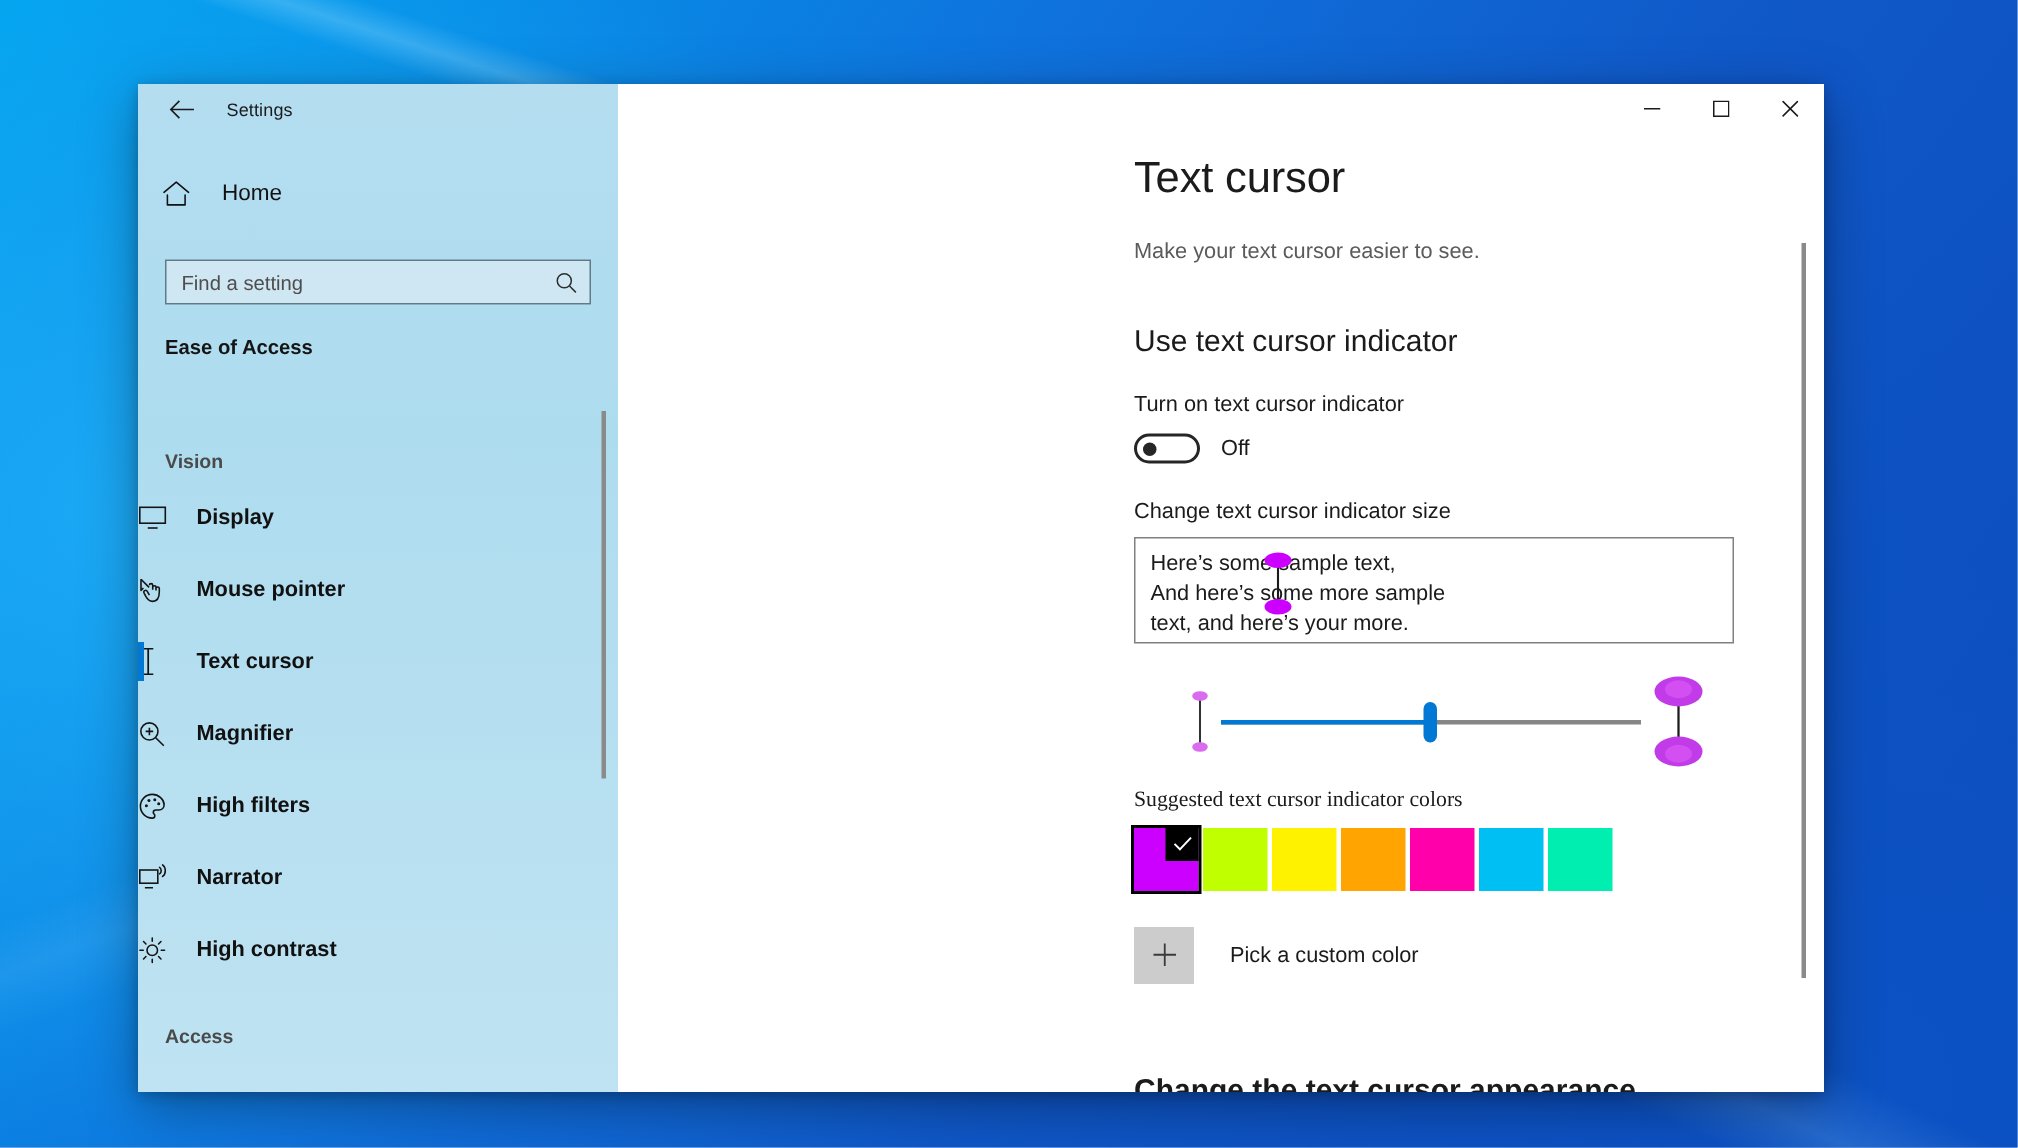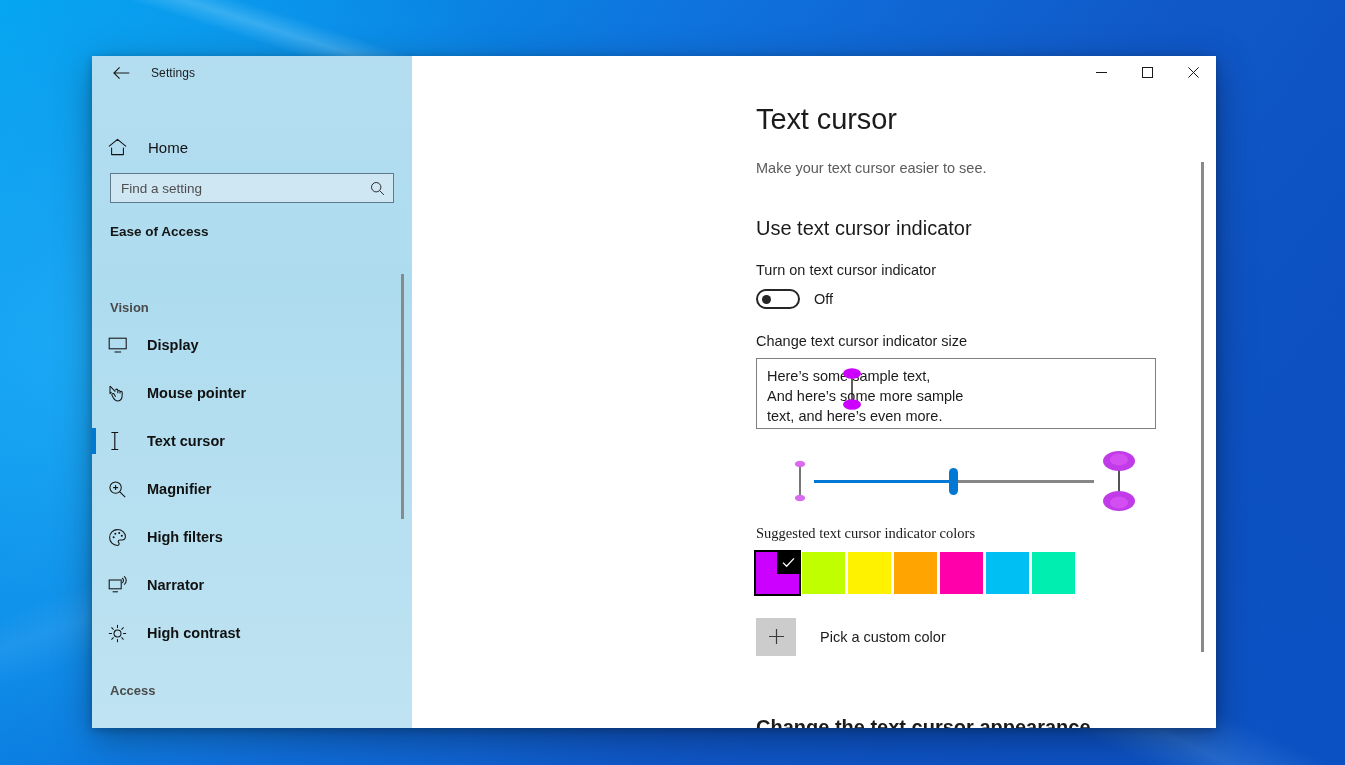--- a/index.html
+++ b/index.html
@@ -59,21 +59,21 @@
     width:36px; height:30px;
     display:flex; align-items:center; justify-content:center;
     color:#1a1a1a;
   }
   #back-button svg { display:block; }
   #app-title {
     font-size:12px; color:#1b1b1b; margin-left:12px; letter-spacing:.1px;
   }
 
   #home-row {
-    display:flex; align-items:flex-end;
+    display:flex; align-items:flex-start;
     height:36px; margin-top:30px; padding-left:16px;
   }
   #home-row .ico { width:30px; display:flex; align-items:center; color:#111; }
   #home-label { font-size:15px; color:#121212; margin-left:10px; }
 
   #search-wrap { padding:0 18px; margin-top:17px; }
   #search-box {
     height:30px; background:#cfe6f3; border:1px solid #5f7b87;
     display:flex; align-items:center; padding:0 8px 0 10px;
   }
@@ -93,21 +93,21 @@
     position:absolute; left:0; right:0; top:226px; bottom:0;
     overflow:hidden;
     font-weight:bold;
   }
   .group-label {
     font-size:13px; color:#4a4a4a; padding-left:18px;
     margin-top:18px; margin-bottom:6px;
   }
   .nav-item {
     height:48px; display:flex; align-items:center;
-    padding-left:16px; position:relative;
+    position:relative;
   }
   .nav-item .sel-bar {
     position:absolute; left:0; top:11px; width:4px; height:26px;
     background:#0078d4; display:none;
   }
   .nav-item.selected .sel-bar { display:block; }
   .nav-item .ico {
     width:30px; display:flex; align-items:center; justify-content:flex-start;
     color:#131313;
   }
@@ -404,21 +404,21 @@
           <div id="toggle-knob"></div>
         </div>
         <span id="toggle-state">Off</span>
       </div>
 
       <div class="field-label" style="margin-top:24px;">Change text cursor indicator size</div>
 
       <div id="sample-box">
         <div class="sample-line">Here’s some sample text,</div>
         <div class="sample-line">And here’s some more sample</div>
-        <div class="sample-line">text, and here’s even more.</div>
+        <div class="sample-line">text, and here’s your more.</div>
         <svg id="sample-cursor" viewBox="0 0 22 46">
           <path d="M11 9 L11 37" stroke="#1b1b1b" stroke-width="1.4"></path>
           <ellipse cx="11" cy="7.5" rx="9" ry="5.2" fill="#CC00FF"></ellipse>
           <ellipse cx="11" cy="38.5" rx="9" ry="5.2" fill="#CC00FF"></ellipse>
         </svg>
       </div>
 
       <div id="slider-row">
         <svg id="preview-small" width="16" height="44" viewBox="0 0 16 44">
           <path d="M8 6 L8 38" stroke="#1b1b1b" stroke-width="1.2"></path>

